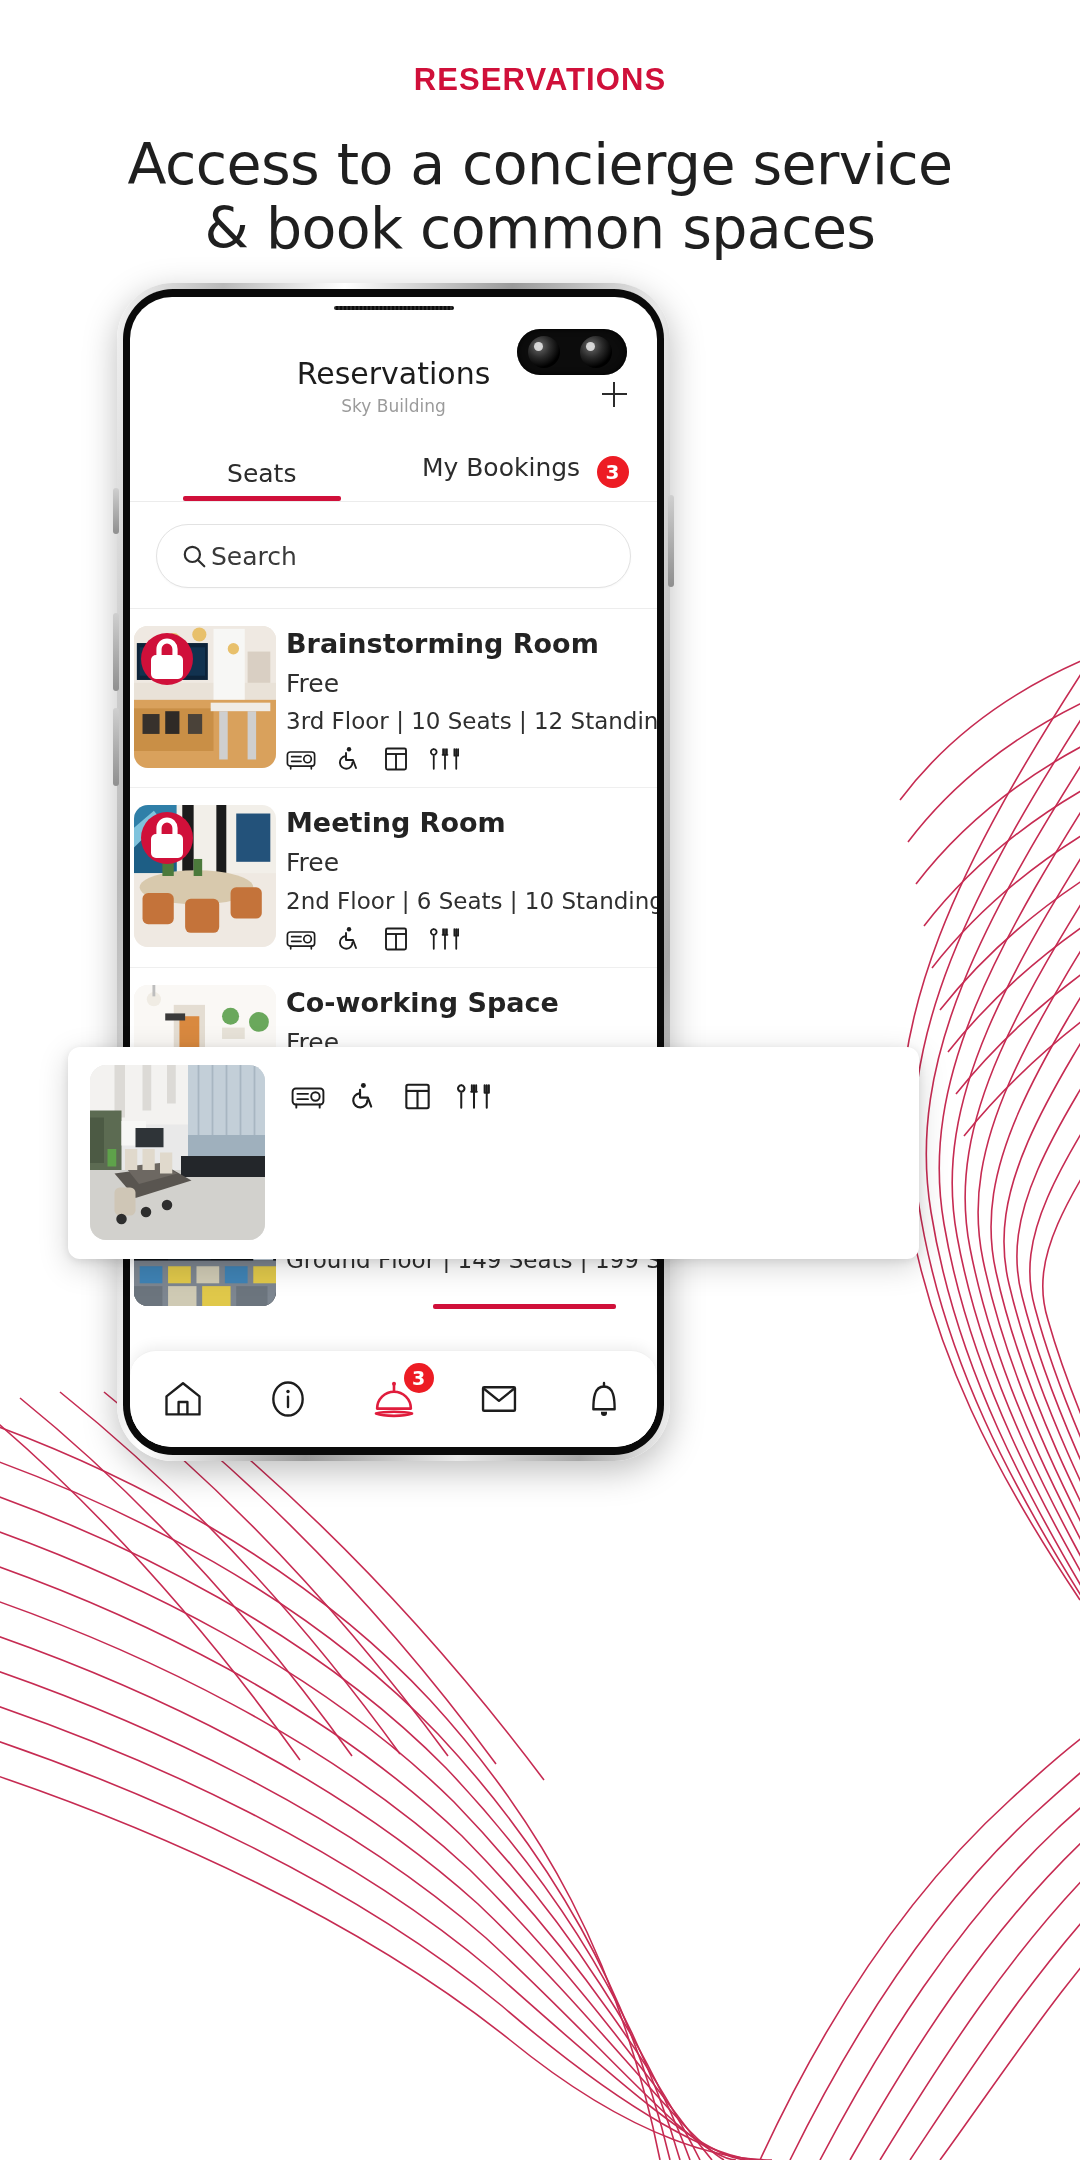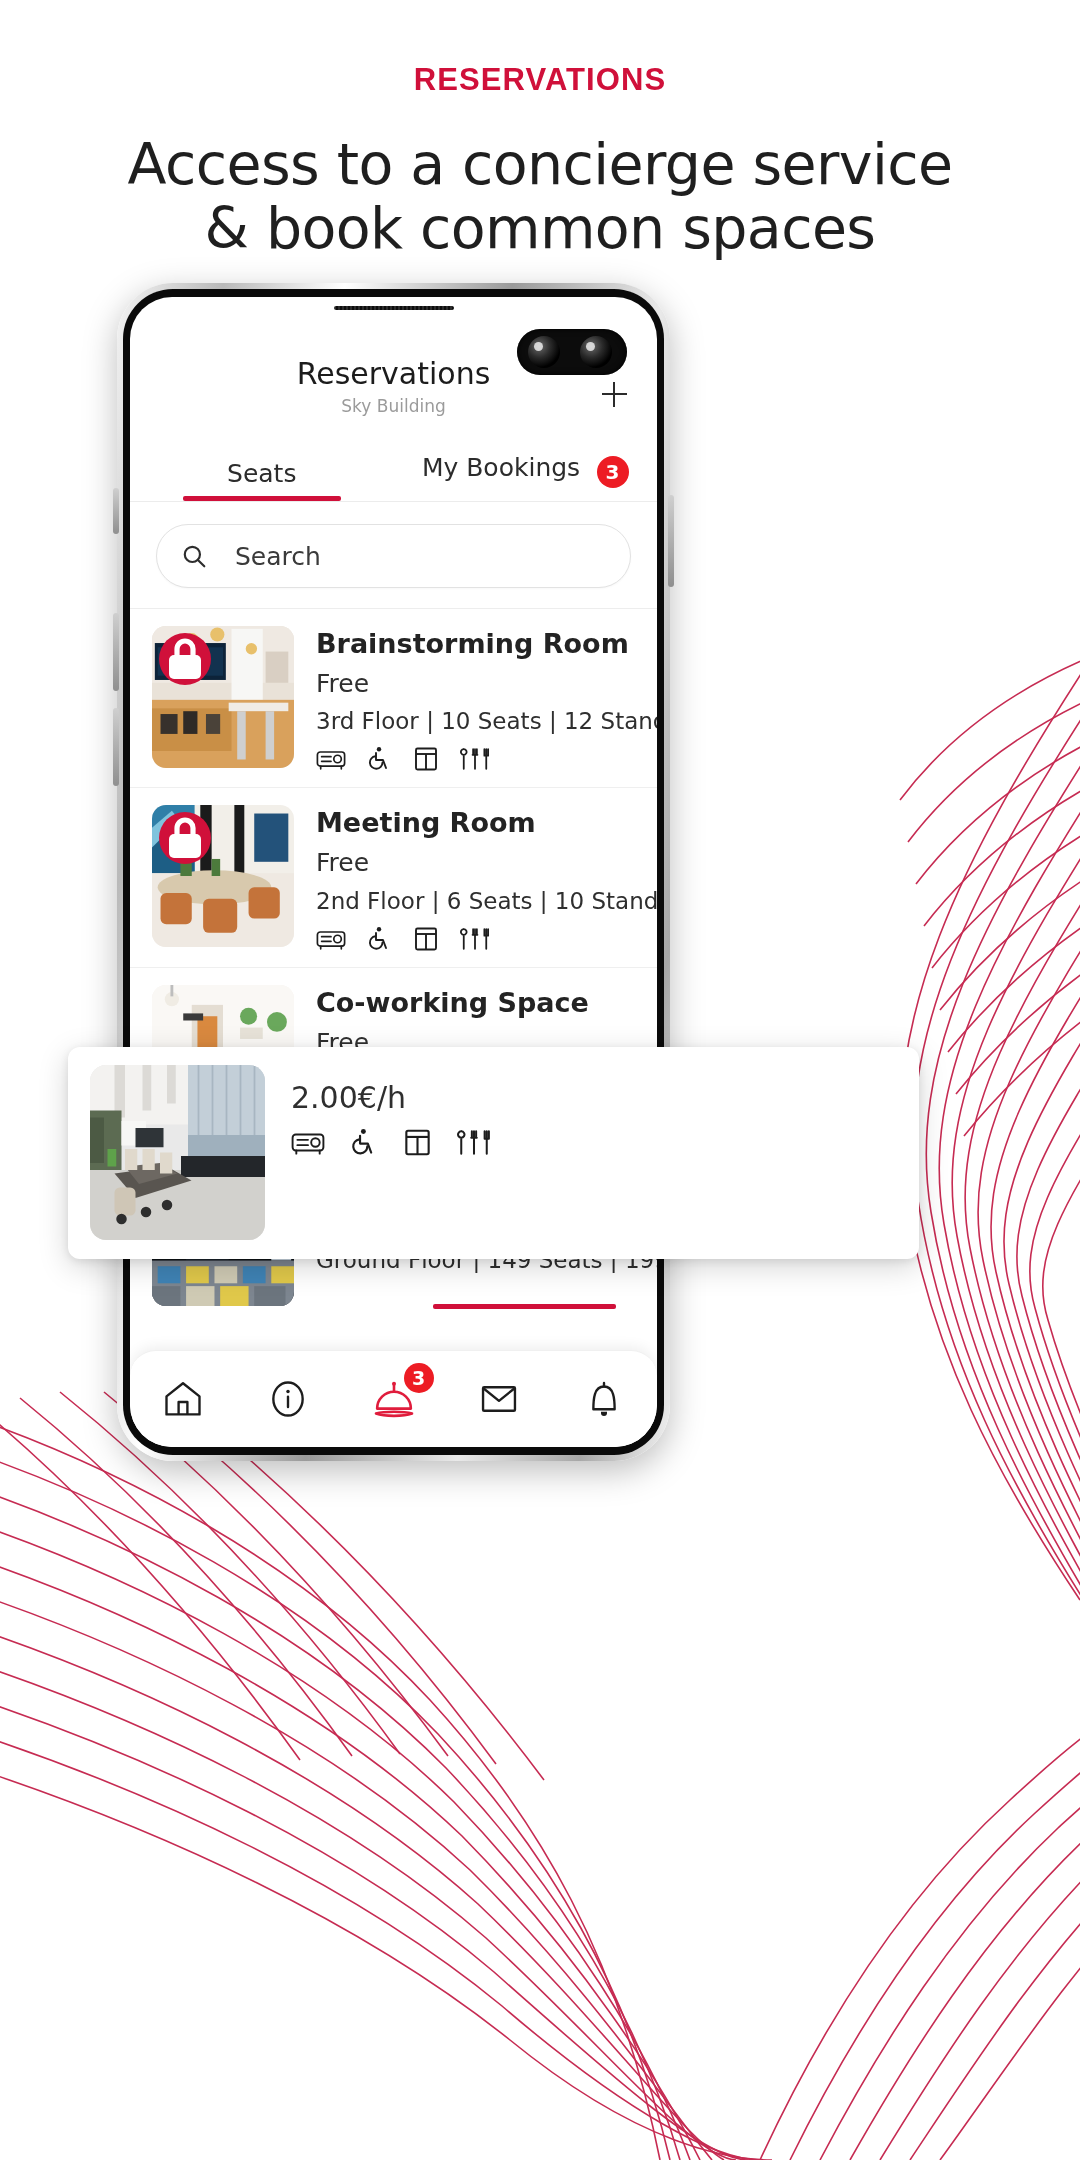--- a/index.html
+++ b/index.html
@@ -131,33 +131,33 @@
   .tab-badge{
     display:inline-block;vertical-align:middle;margin-left:12px;
     min-width:32px;height:32px;line-height:32px;border-radius:50%;
     background:#ed1c24;color:#fff;font-size:20px;font-weight:bold;
     text-align:center;font-family:"DejaVu Sans", sans-serif;
   }
 
   
   .search-zone{flex:none;padding:22px 26px 20px 26px;background:#fff;}
   .search-box{
-    display:flex;align-items:center;gap:28px;
+    display:flex;align-items:center;gap:4px;
     height:62px;border:1px solid #e2e2e2;border-radius:34px;
     padding:0 24px;background:#fff;
     box-shadow:0 1px 2px rgba(0,0,0,.03);
   }
   .search-txt{
     font-size:25px;color:#3a3a3a;font-family:"DejaVu Sans", sans-serif;
   }
 
   
   .room-list{flex:1;overflow:hidden;background:#fff;}
   .room-row{
-    display:flex;gap:22px;padding:17px 22px 15px 22px;
+    display:flex;gap:10px;padding:17px 22px 15px 4px;
     border-top:1px solid #efefef;position:relative;background:#fff;
   }
   .room-row:first-child{border-top:1px solid #ededed;}
   .thumb{
     position:relative;width:142px;height:142px;border-radius:14px;
     flex:none;overflow:hidden;
   }
   .thumb svg{display:block;width:100%;height:100%;}
   .lock-badge{
     position:absolute;left:7px;top:7px;width:52px;height:52px;border-radius:50%;
@@ -620,21 +620,20 @@
       <rect x="20" y="48" width="7" height="12" fill="#e0d9cc"></rect>
       <rect x="30" y="48" width="7" height="12" fill="#e0d9cc"></rect>
       <rect x="40" y="50" width="7" height="12" fill="#e0d9cc"></rect>
       <rect x="14" y="70" width="12" height="16" rx="3" fill="#cfc6b6"></rect>
       <circle cx="18" cy="88" r="3" fill="#2e2e2e"></circle>
       <circle cx="32" cy="84" r="3" fill="#2e2e2e"></circle>
       <circle cx="44" cy="80" r="3" fill="#2e2e2e"></circle>
     </svg>
   </div>
   <div class="room-info">
-    <div class="room-price">2.00€/h</div>
     <div class="amenities">
       <svg width="34" height="27" viewBox="0 0 32 24" fill="none" stroke="#1d1d1d" stroke-width="1.8">
         <rect x="1.5" y="4.5" width="29" height="15" rx="3"></rect>
           <circle cx="23" cy="12" r="4"></circle>
         <line x1="6" y1="9.5" x2="16" y2="9.5" stroke-linecap="round"></line>
           <line x1="6" y1="14.5" x2="16" y2="14.5" stroke-linecap="round"></line>
         <line x1="5" y1="19.5" x2="5" y2="22.5" stroke-linecap="round"></line>
           <line x1="27" y1="19.5" x2="27" y2="22.5" stroke-linecap="round"></line>
       </svg>
       <svg width="27" height="29" viewBox="0 0 24 26" fill="none" stroke="#1d1d1d" stroke-width="1.9">

